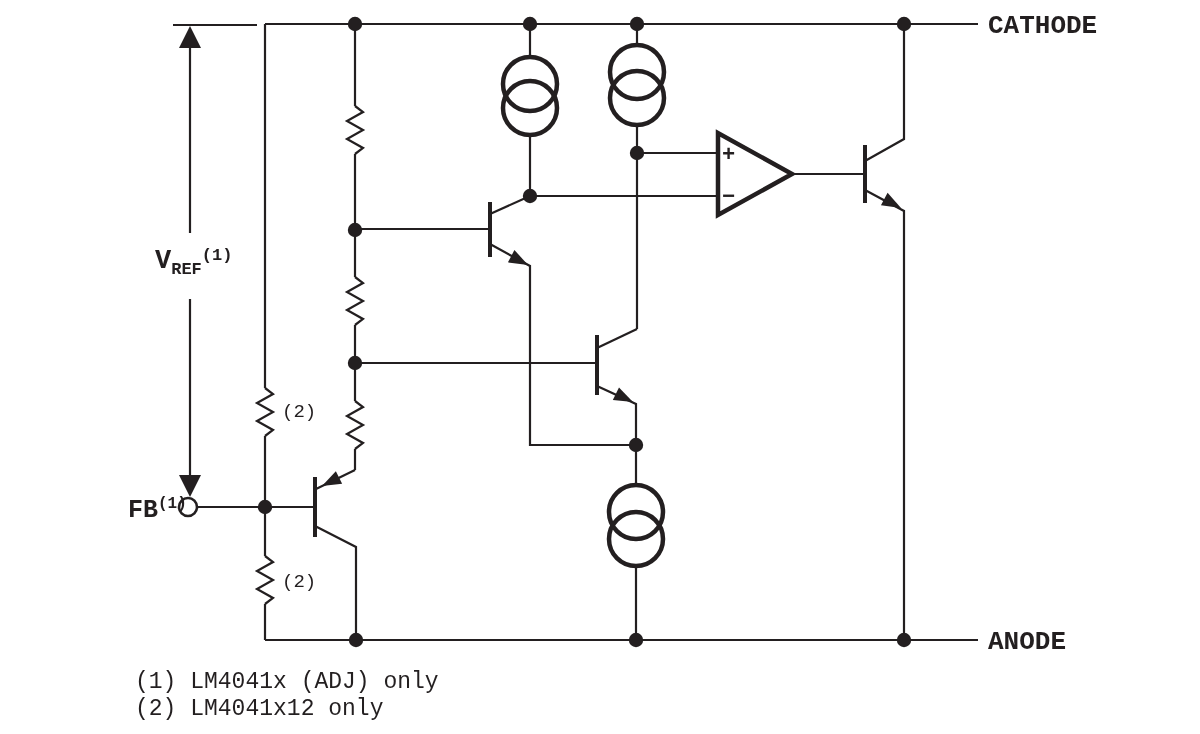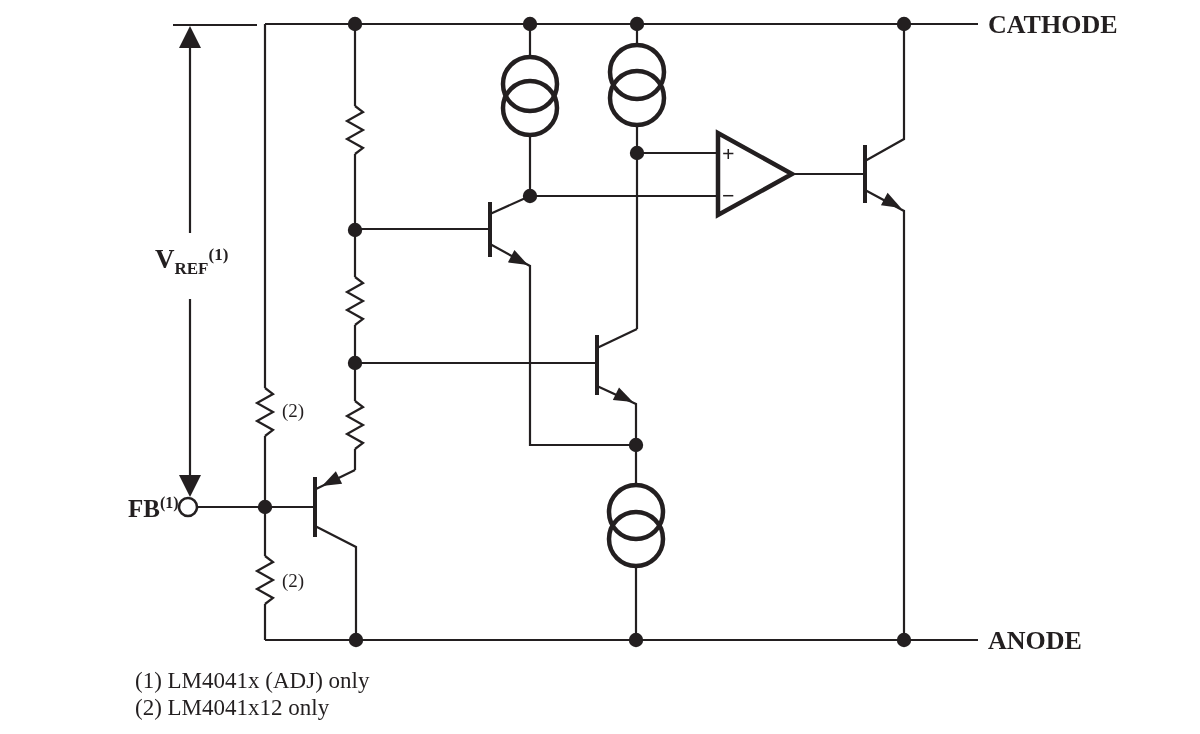--- a/index.html
+++ b/index.html
@@ -5,21 +5,21 @@
   html, body {
     margin: 0;
     padding: 0;
     background: #ffffff;
   }
   #canvas {
     position: relative;
     width: 1200px;
     height: 734px;
     background: #ffffff;
-    font-family: Liberation Serif, serif;
+    font-family: Liberation Mono, monospace;
   }
   svg { display: block; }
   .wire   { fill: none; stroke: var(--ink); stroke-width: 2.2; }
   .bar    { fill: none; stroke: var(--ink); stroke-width: 4; }
   .thick  { fill: #ffffff; stroke: var(--ink); stroke-width: 4.5; }
   .cs     { fill: none; stroke: var(--ink); stroke-width: 4.5; }
   .dot    { fill: var(--ink); stroke: none; }
   .arrow  { fill: var(--ink); stroke: none; }
   .term   { fill: #ffffff; stroke: var(--ink); stroke-width: 2.6; }
   .lbl-big   { font-weight: bold; font-size: 26px; fill: var(--ink); }

